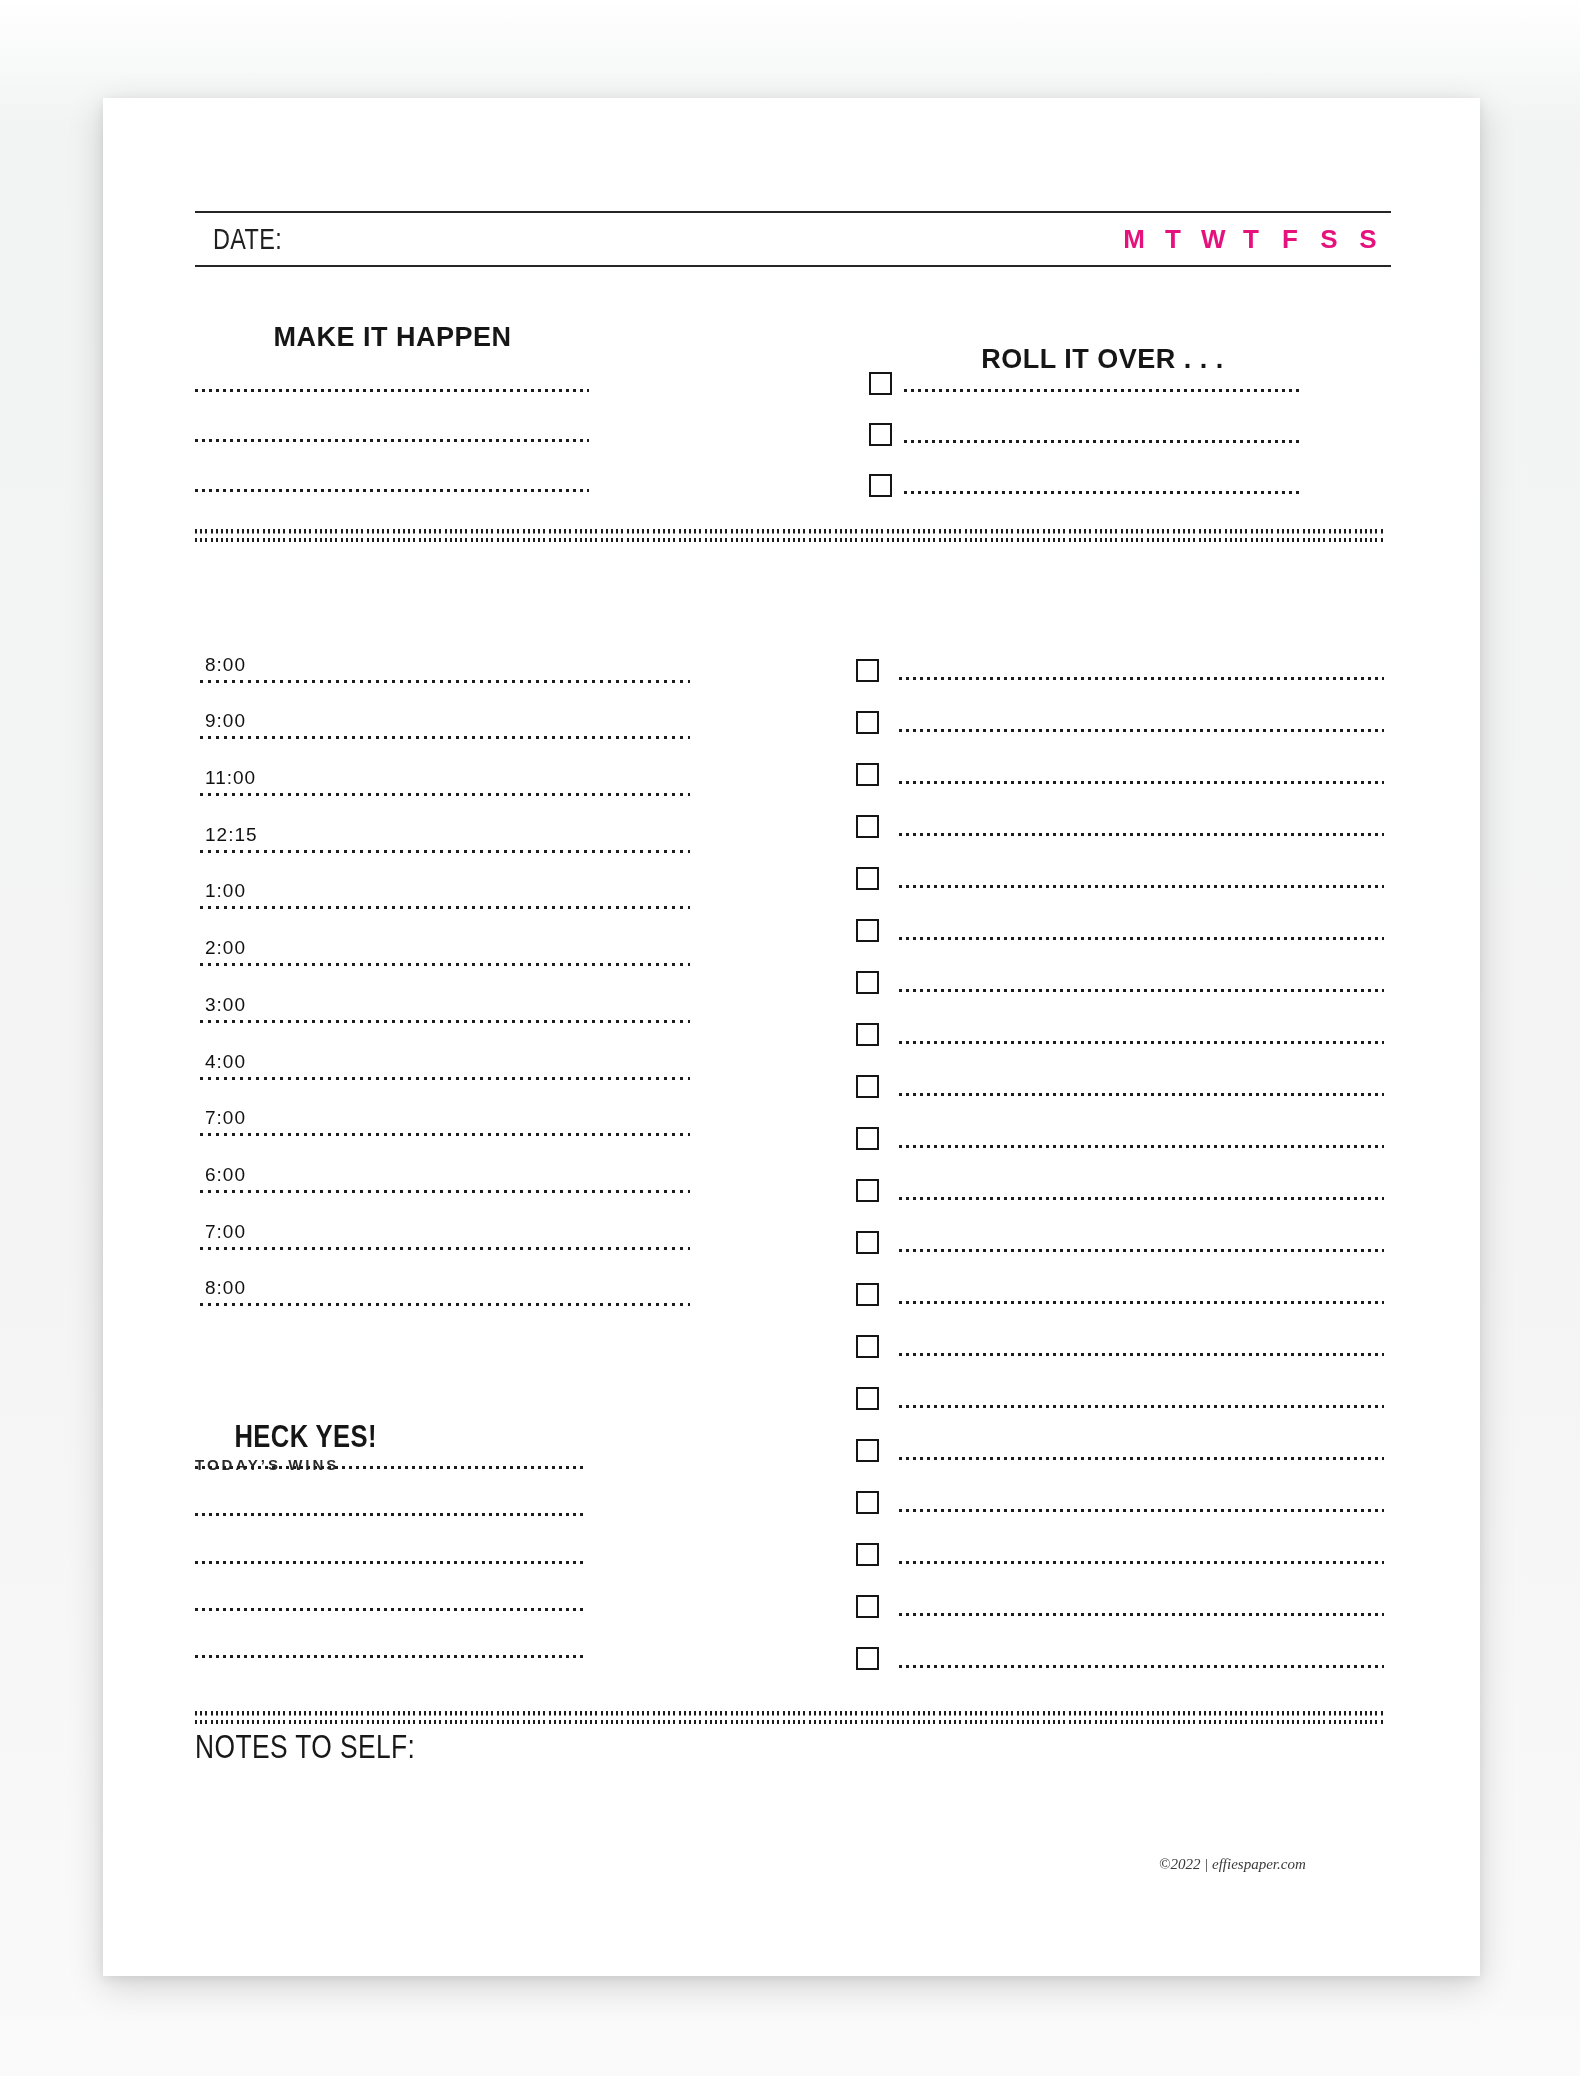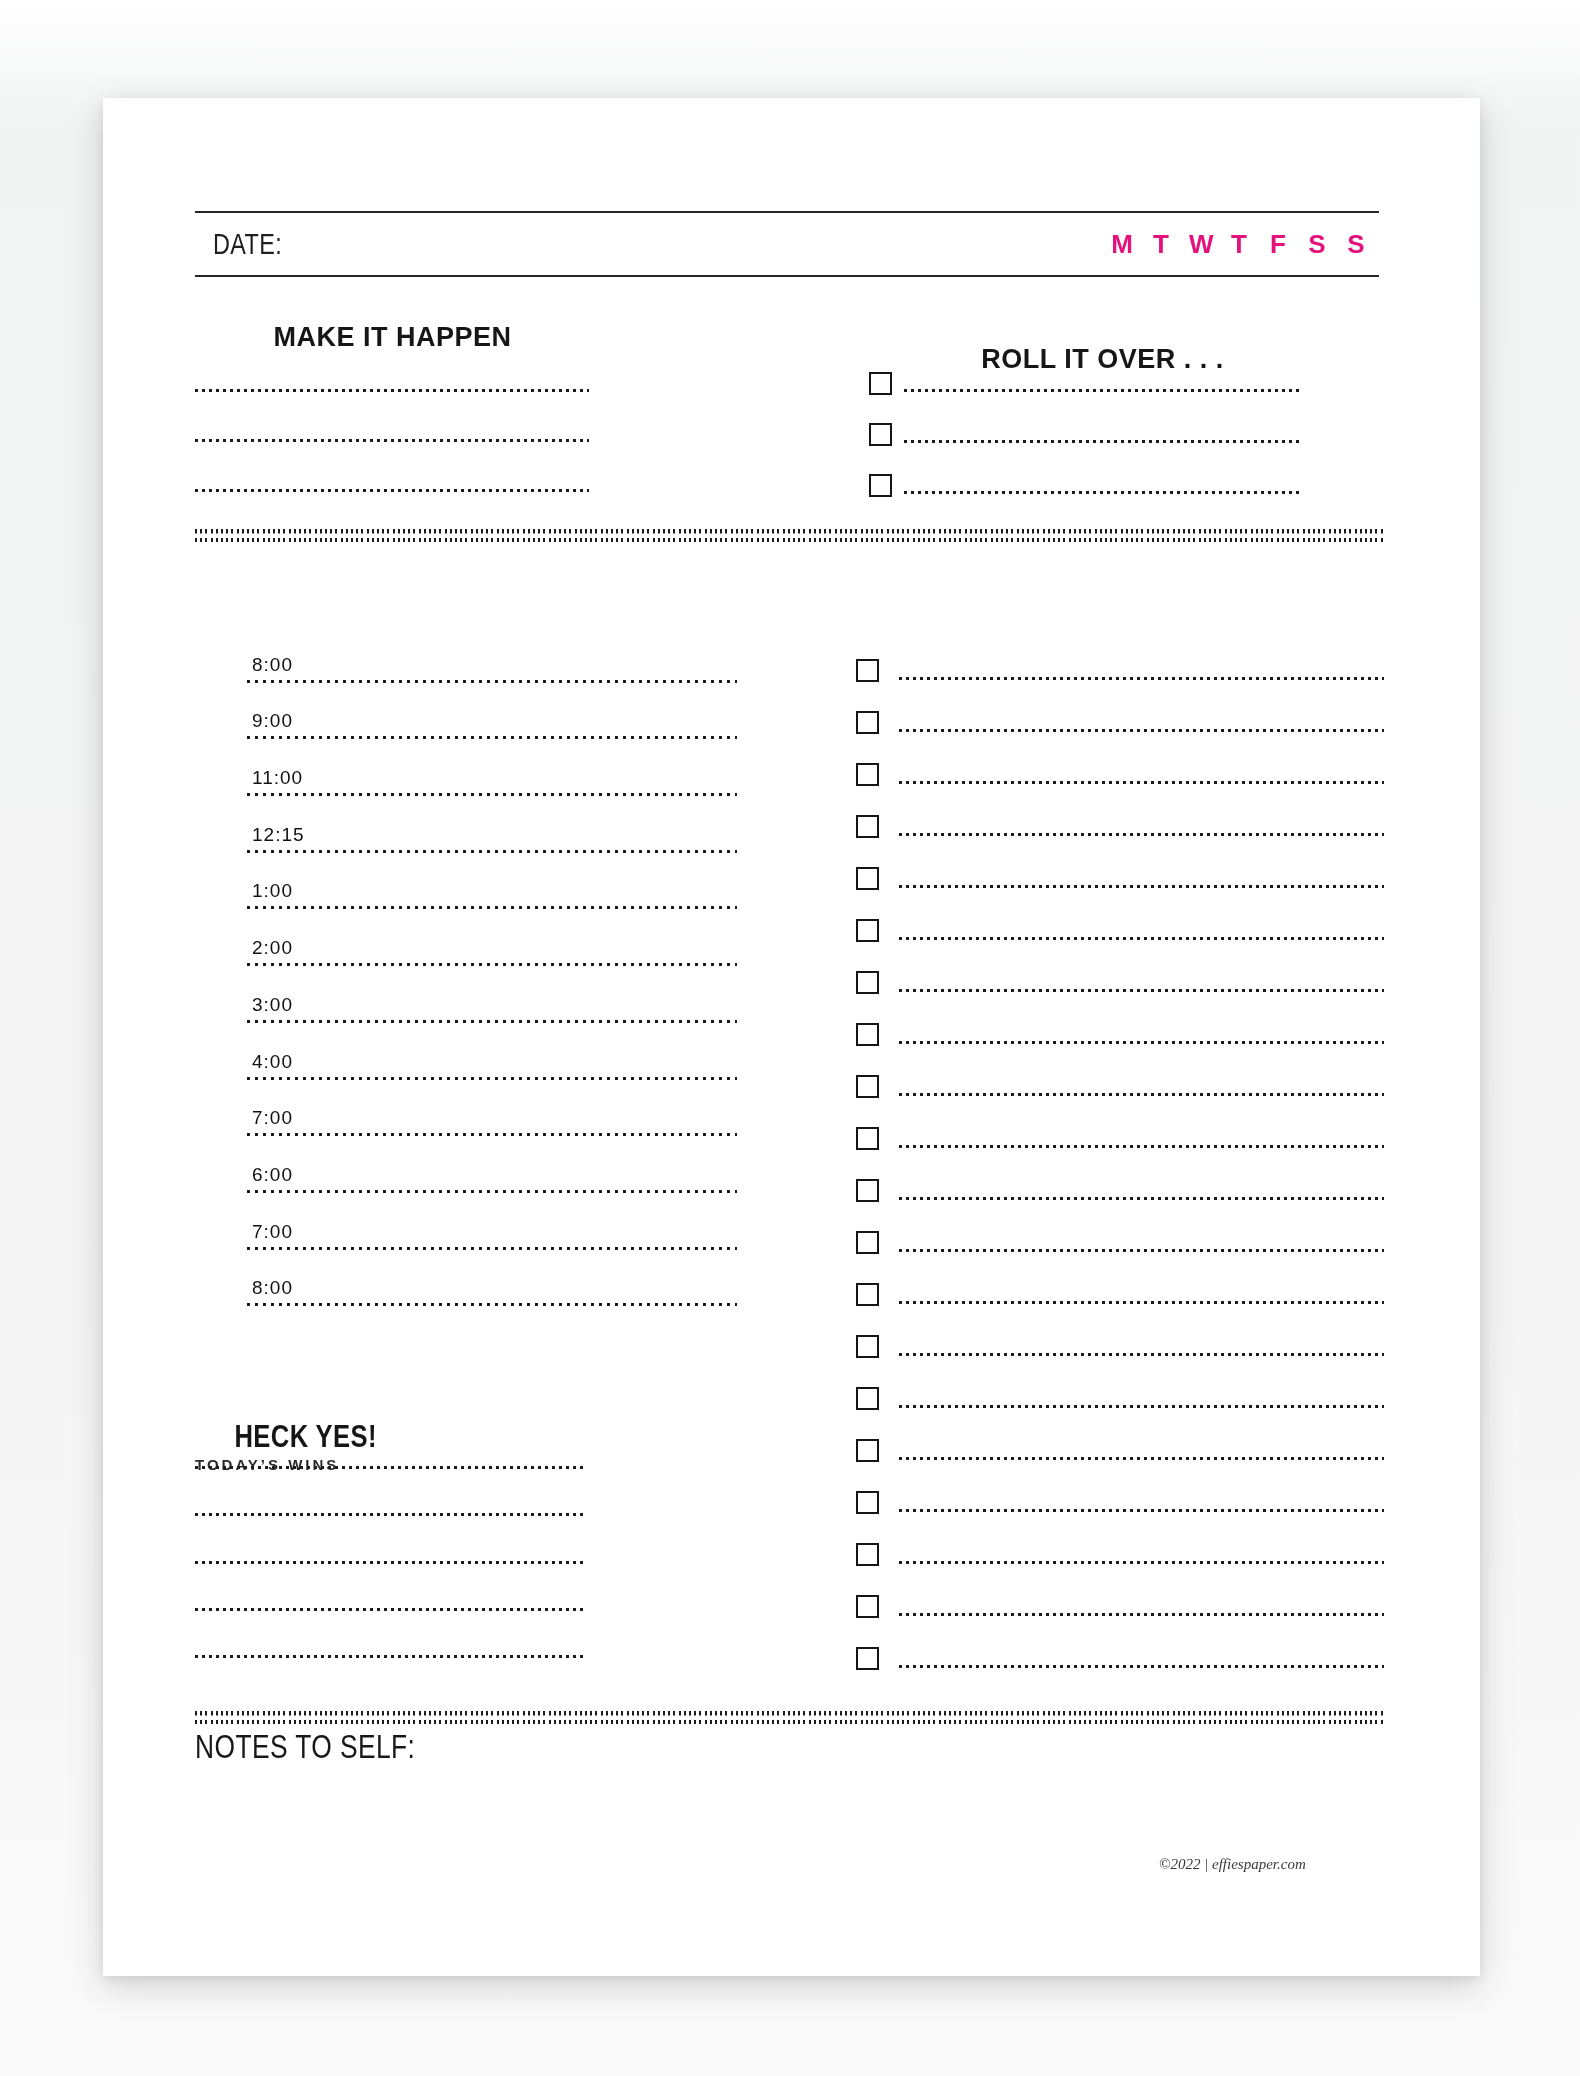--- a/index.html
+++ b/index.html
@@ -8,21 +8,21 @@
     background:linear-gradient(180deg,#ffffff 0%,#f2f3f3 6%,#f4f4f5 60%,#fafafa 100%);
     font-family:"Liberation Sans",sans-serif;color:#1c1c1c;
   }
   .paper{
     position:absolute;left:103px;top:98px;width:1377px;height:1878px;
     background:#ffffff;
     box-shadow:0 10px 34px rgba(0,0,0,.16),0 3px 10px rgba(0,0,0,.08);
   }
   
   .date-header{
-    position:absolute;left:92px;right:101px;top:113px;height:66px;
+    position:absolute;left:92px;right:89px;top:113px;height:56px;
     border-top:2px solid #262626;border-bottom:2px solid #262626;
     display:flex;align-items:center;justify-content:space-between;
     padding:0 12px 0 18px;box-sizing:border-box;
   }
   .date-label{
     font-size:30px;letter-spacing:.5px;color:#202020;
     transform:scaleX(.78);transform-origin:left center;white-space:nowrap;
   }
   .days{display:flex;gap:17px;}
   .day{
@@ -64,21 +64,21 @@
   }
   .todo-rows .row{height:52px;display:flex;align-items:flex-end;gap:20px;}
   .todo-rows .row .rowline{
     width:485px;height:3px;margin-bottom:2px;
     background:repeating-linear-gradient(to right,#1c1c1c 0 2.7px,transparent 2.7px 7px);
   }
   
   .schedule{
     position:absolute;left:97px;top:528px;display:flex;flex-direction:column;
   }
-  .slot{height:56.7px;display:flex;flex-direction:column;justify-content:flex-end;margin-left:47px;}
+  .slot{height:56.7px;display:flex;flex-direction:column;justify-content:flex-end;}
   .slot .time{font-size:19px;letter-spacing:1px;color:#111;padding-left:5px;margin-bottom:4px;}
   .slot .sched-line{
     width:490px;height:3px;
     background:repeating-linear-gradient(to right,#1c1c1c 0 3px,transparent 3px 8px);
   }
   
   .heckyes{position:absolute;left:92px;width:394px;top:1320px;font-weight:bold;}
   .heckyes .hy-title{
     font-size:32px;letter-spacing:.5px;color:#161616;
     transform:scaleX(.8);transform-origin:center;white-space:nowrap;

